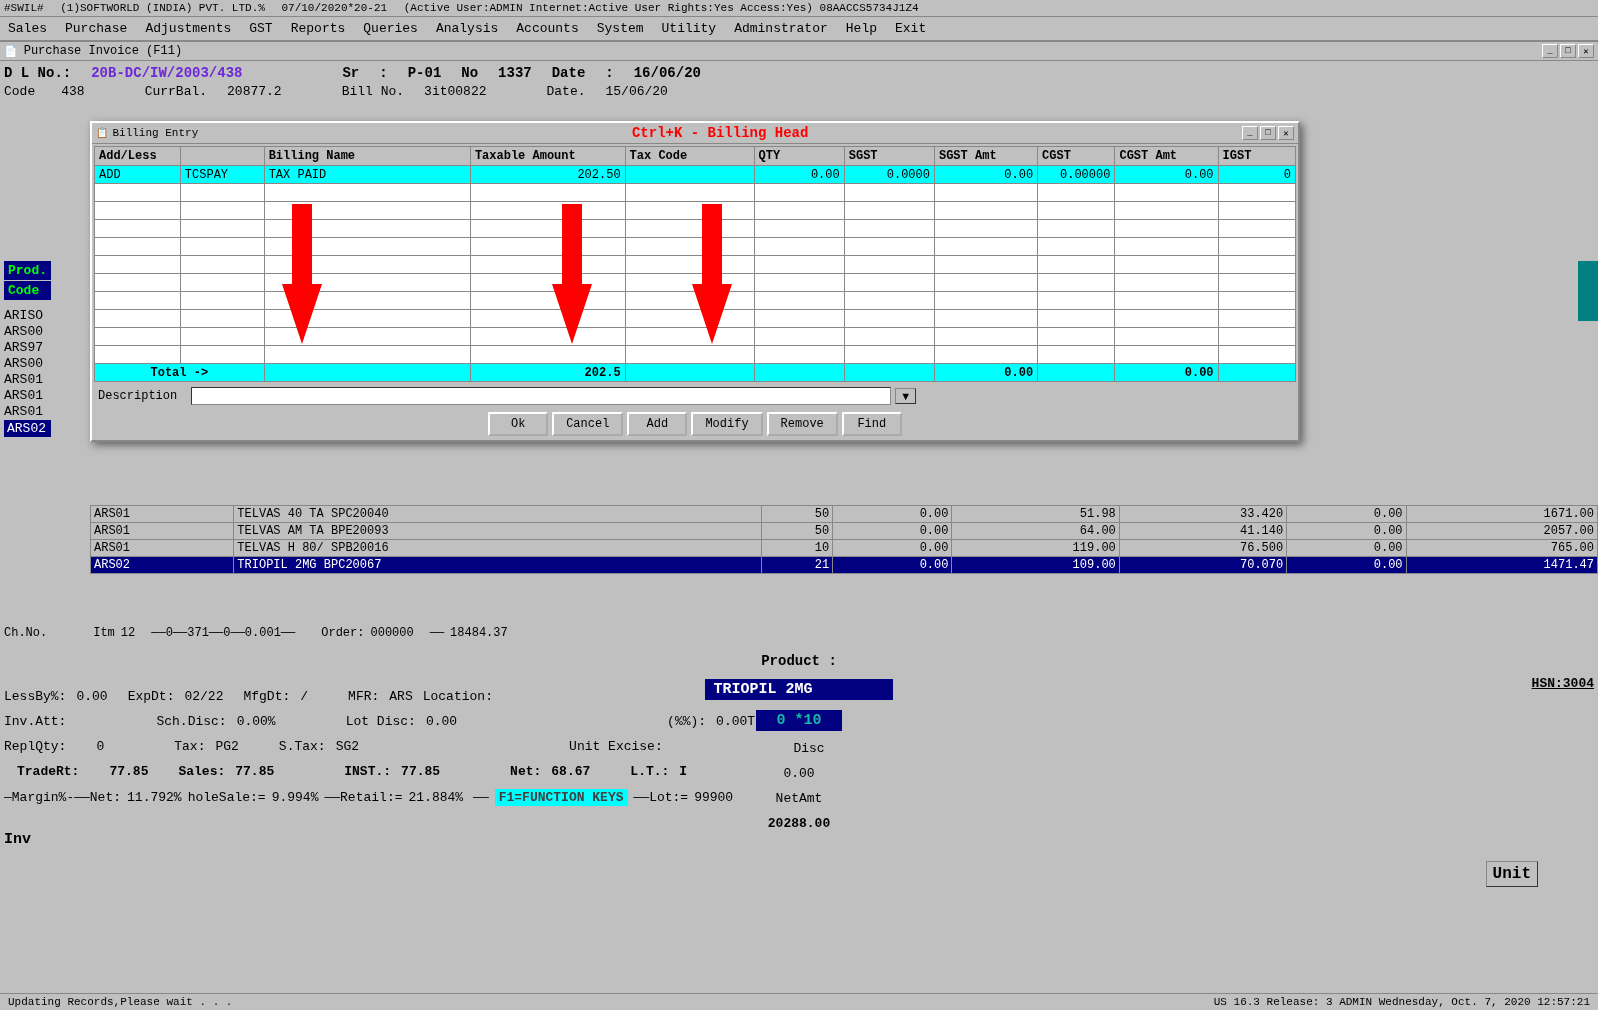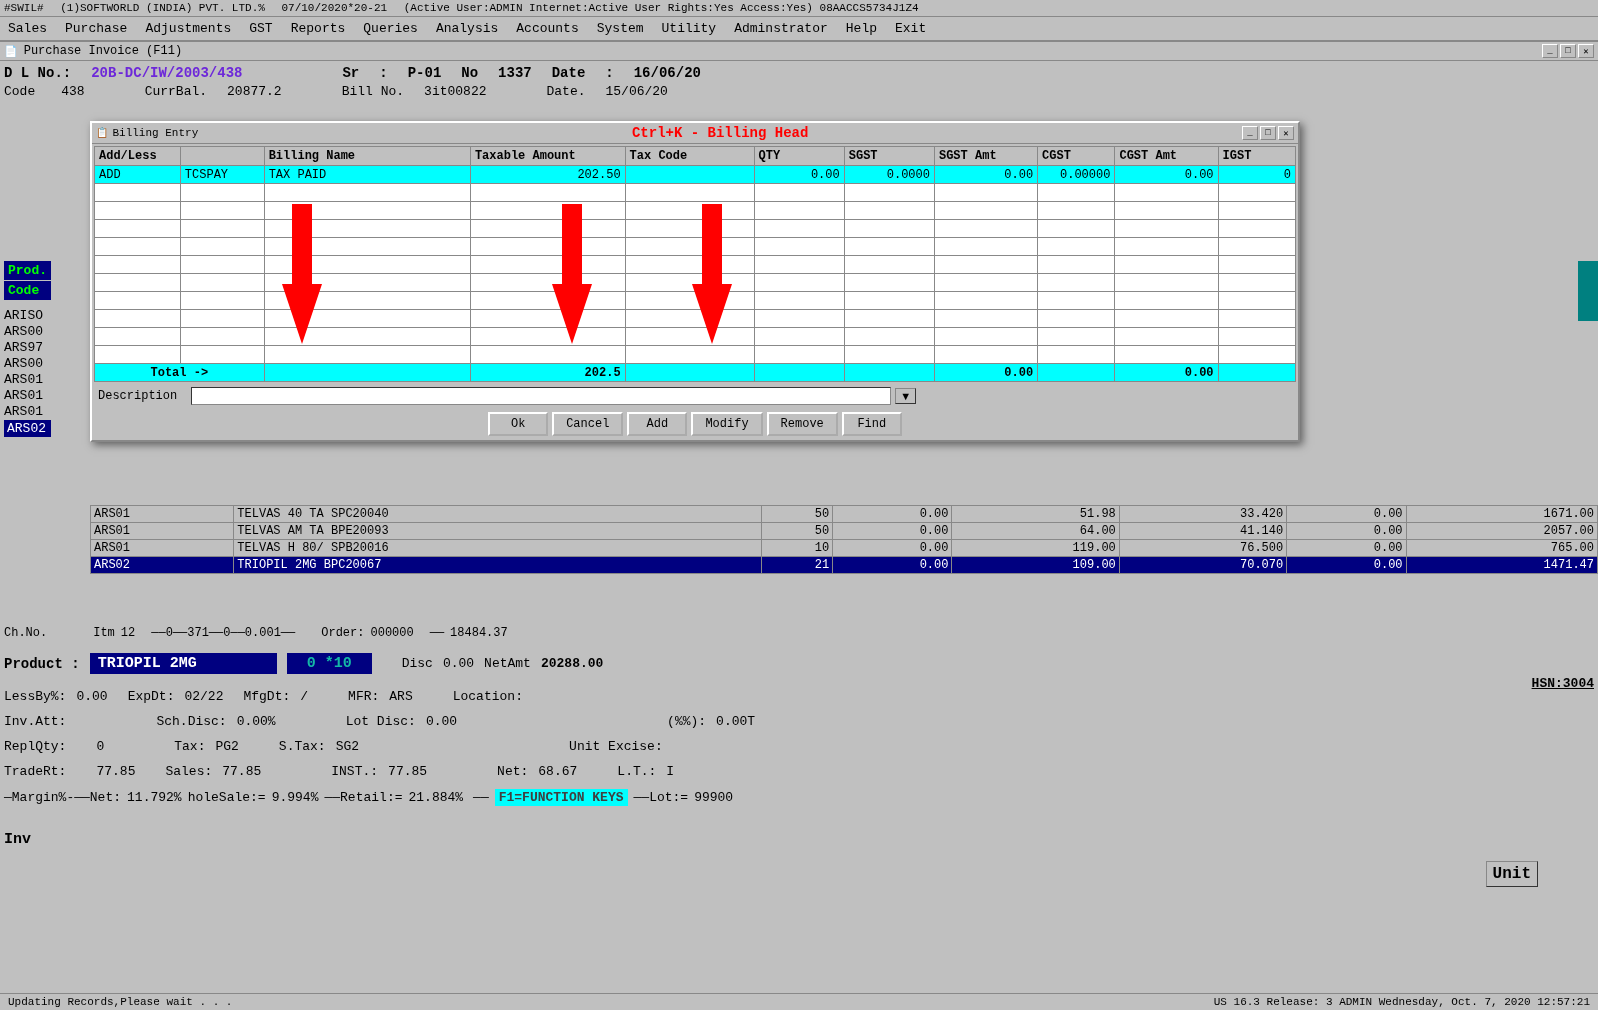--- a/index.html
+++ b/index.html
@@ -360,21 +360,21 @@
       <span>Ch.No.</span>
       <span style="margin-left:40px;">Itm</span>
       <span>12</span>
       <span style="margin-left:10px;">——0——371——0——0.001——</span>
       <span style="margin-left:20px;">Order:</span>
       <span>000000</span>
       <span style="margin-left:10px;">——</span>
       <span>18484.37</span>
     </div>
 
-    <div style="position:absolute; left:0; top:590px; right:0; display:flex; align-items:center; gap:10px; padding:2px 4px;">
+    <div style="position:absolute; left:0; top:590px; right:0; display:flex; align-items:center; gap:10px; padding:2px 4px;flex-direction:column;">
       <span style="font-size:14px; font-weight:bold;">Product :</span>
       <span class="product-highlight" style="font-size:15px; padding:2px 80px 2px 8px;">TRIOPIL 2MG</span>
       <span style="background:#000080; color:#14b8a6; padding:2px 20px; font-weight:bold; font-size:15px;">0 *10</span>
       <span style="margin-left:20px;">Disc</span>
       <span>0.00</span>
       <span>NetAmt</span>
       <span style="font-weight:bold;">20288.00</span>
     </div>
 
     <div style="position:absolute; left:0; top:615px; right:0; display:flex; justify-content:flex-end; padding:0 4px;text-decoration:underline;">
@@ -383,21 +383,21 @@
 
     <div style="position:absolute; left:0; top:628px; right:0; display:flex; gap:10px; padding:0 4px; font-size:13px;">
       <span>LessBy%:</span>
       <span>0.00</span>
       <span style="margin-left:10px;">ExpDt:</span>
       <span>02/22</span>
       <span style="margin-left:10px;">MfgDt:</span>
       <span>/</span>
       <span style="margin-left:30px;">MFR:</span>
       <span>ARS</span>
-      <span style="margin-left:30px;">Location:</span>
+      <span style="">Location:</span>
     </div>
 
     <div style="position:absolute; left:0; top:653px; right:0; display:flex; gap:10px; padding:0 4px; font-size:13px;">
       <span>Inv.Att:</span>
       <span style="margin-left:80px;">Sch.Disc:</span>
       <span>0.00%</span>
       <span style="margin-left:60px;">Lot Disc:</span>
       <span>0.00</span>
       <span style="margin-left:200px;">(%%):</span>
       <span>0.00T</span>
@@ -406,21 +406,21 @@
     <div style="position:absolute; left:0; top:678px; right:0; display:flex; gap:10px; padding:0 4px; font-size:13px;">
       <span>ReplQty:</span>
       <span style="margin-left:20px;">0</span>
       <span style="margin-left:60px;">Tax:</span>
       <span>PG2</span>
       <span style="margin-left:30px;">S.Tax:</span>
       <span>SG2</span>
       <span style="margin-left:200px;">Unit Excise:</span>
     </div>
 
-    <div style="position:absolute; left:0; top:703px; right:0; display:flex; gap:10px; padding:0 4px; font-size:13px;">
+    <div style="position:absolute; left:0; top:703px; right:0; display:flex; gap:10px; padding:0 17px; font-size:13px;font-weight:bold;">
       <span>TradeRt:</span>
       <span style="margin-left:20px;">77.85</span>
       <span style="margin-left:20px;">Sales:</span>
       <span>77.85</span>
       <span style="margin-left:60px;">INST.:</span>
       <span>77.85</span>
       <span style="margin-left:60px;">Net:</span>
       <span>68.67</span>
       <span style="margin-left:30px;">L.T.:</span>
       <span>I</span>

